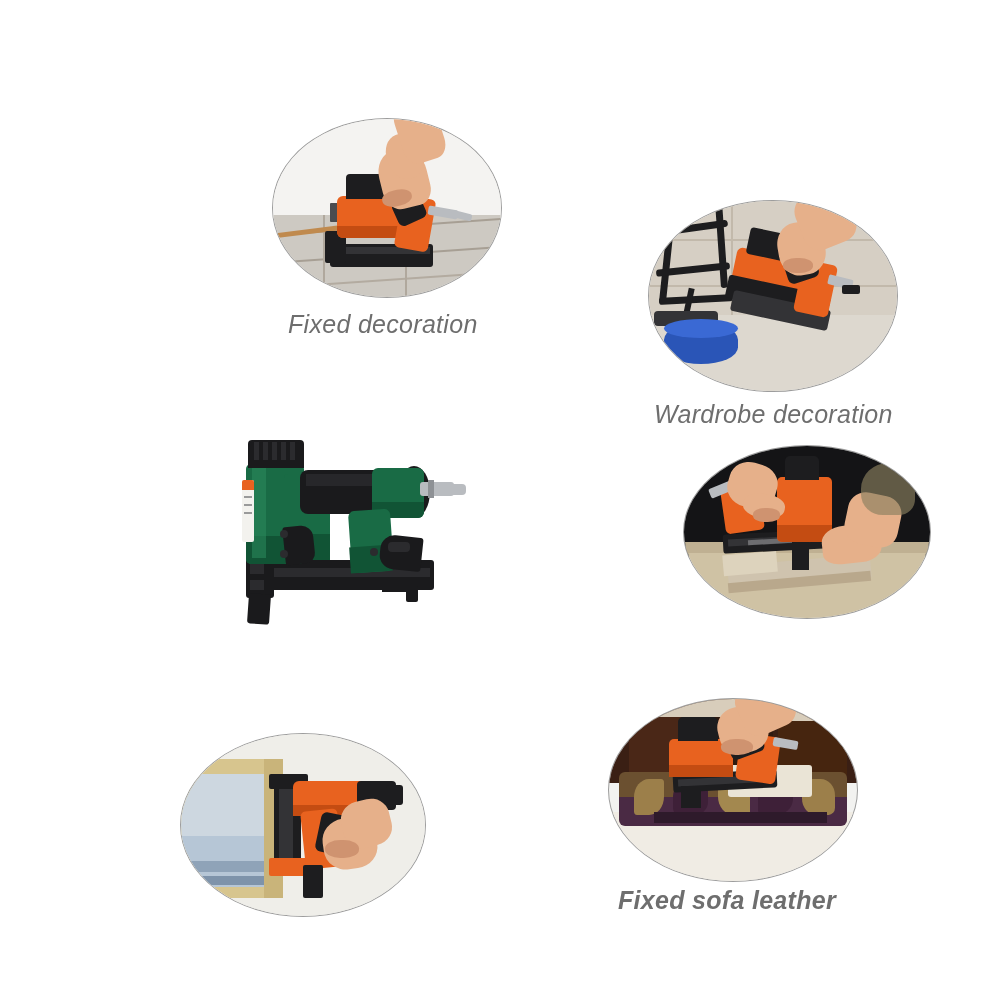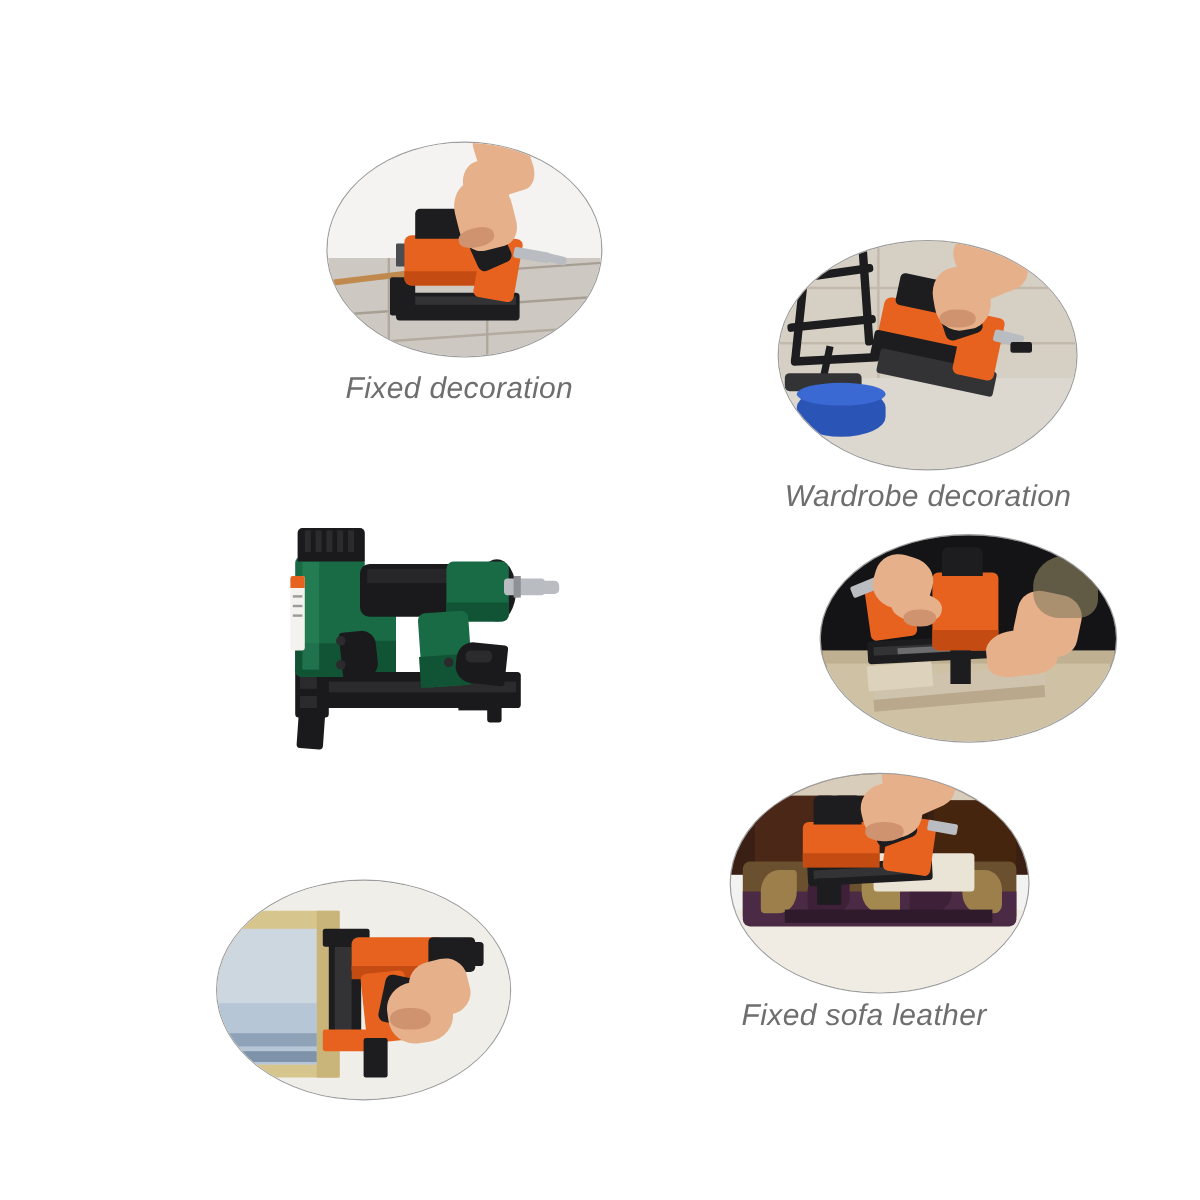--- a/index.html
+++ b/index.html
@@ -220,21 +220,21 @@
         <div class="l tool-black" style="left:56%;top:44%;width:13%;height:22%;border-radius:6px;transform:rotate(12deg);"></div>
 
         <div class="l skin" style="left:58%;top:46%;width:22%;height:28%;border-radius:42%;transform:rotate(-8deg);"></div>
         <div class="l skin" style="left:66%;top:36%;width:20%;height:26%;border-radius:38%;transform:rotate(-14deg);"></div>
         <div class="l skin-d" style="left:59%;top:58%;width:14%;height:10%;border-radius:45%;"></div>
         <div class="l tool-black" style="left:50%;top:72%;width:8%;height:18%;border-radius:2px;"></div>
       </div>
     </div>
   </div>
 
-  <div class="shot" style="left:608px;top:644px;width:250px;height:200px;">
+  <div class="shot" style="left:608px;top:698px;width:250px;height:200px;font-weight:bold;">
     <div class="oval" style="width:248px;height:182px;">
       <div class="scene">
 
         <div class="l" style="left:0;top:0;width:100%;height:46%;background:#3a1f14;"></div>
         <div class="l" style="left:0;top:0;width:100%;height:12%;background:#d8cdbb;"></div>
         <div class="l" style="left:8%;top:10%;width:26%;height:36%;background:#4a2717;"></div>
         <div class="l" style="left:36%;top:10%;width:30%;height:32%;background:#2f1a10;"></div>
         <div class="l" style="left:68%;top:12%;width:28%;height:30%;background:#46250f;"></div>
 
         <div class="l" style="left:0;top:62%;width:100%;height:38%;background:#f0ece4;"></div>

